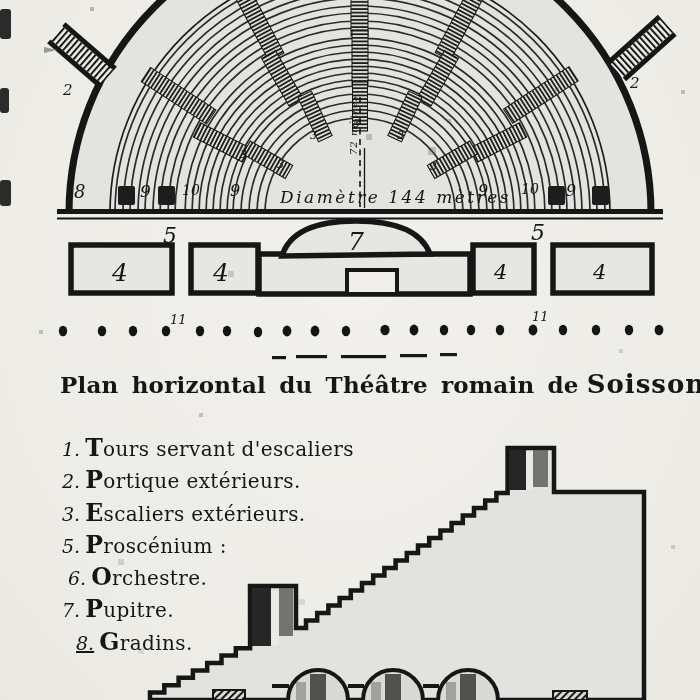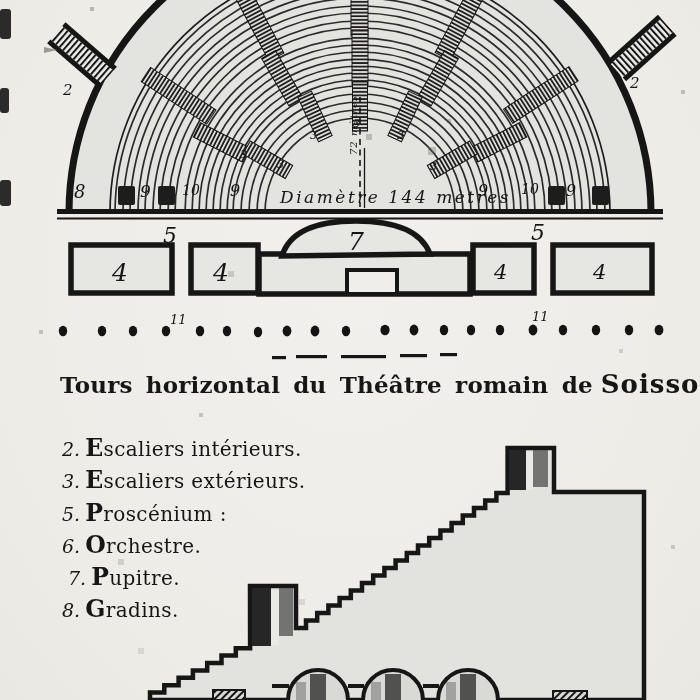--- a/index.html
+++ b/index.html
@@ -236,25 +236,26 @@
   </g>
 
   <g fill="#2b2b2b">
     <rect x="0" y="9" width="11" height="30" rx="3"></rect>
     <rect x="0" y="88" width="9" height="25" rx="3"></rect>
     <rect x="0" y="180" width="11" height="26" rx="3"></rect>
   </g>
 </svg>
 
 <div class="title">
-  <span>Tours horizontal du Théâtre romain de</span><span class="emph">Soissons.</span>
+  <span>Plan horizontal du Théâtre romain de</span><span class="emph">Soissons.</span>
 </div>
 
 <div class="legend-left">
-  <div class="legend-item"><span class="num">2.</span><span class="term">Escaliers intérieurs.</span></div>
+  <div class="legend-item"><span class="num">1.</span><span class="term">Tours servant d'escaliers</span></div>
+  <div class="legend-item"><span class="num">2.</span><span class="term">Portique extérieurs.</span></div>
   <div class="legend-item"><span class="num">3.</span><span class="term">Escaliers extérieurs.</span></div>
   <div class="legend-item"><span class="num">5.</span><span class="term">Proscénium :</span></div>
   <div class="legend-item"><span class="num">6.</span><span class="term">Orchestre.</span></div>
   <div class="legend-item"><span class="num">7.</span><span class="term">Pupitre.</span></div>
   <div class="legend-item"><span class="num">8.</span><span class="term">Gradins.</span></div>
 </div>
 
 <div class="specks"></div>
 </div>
 

